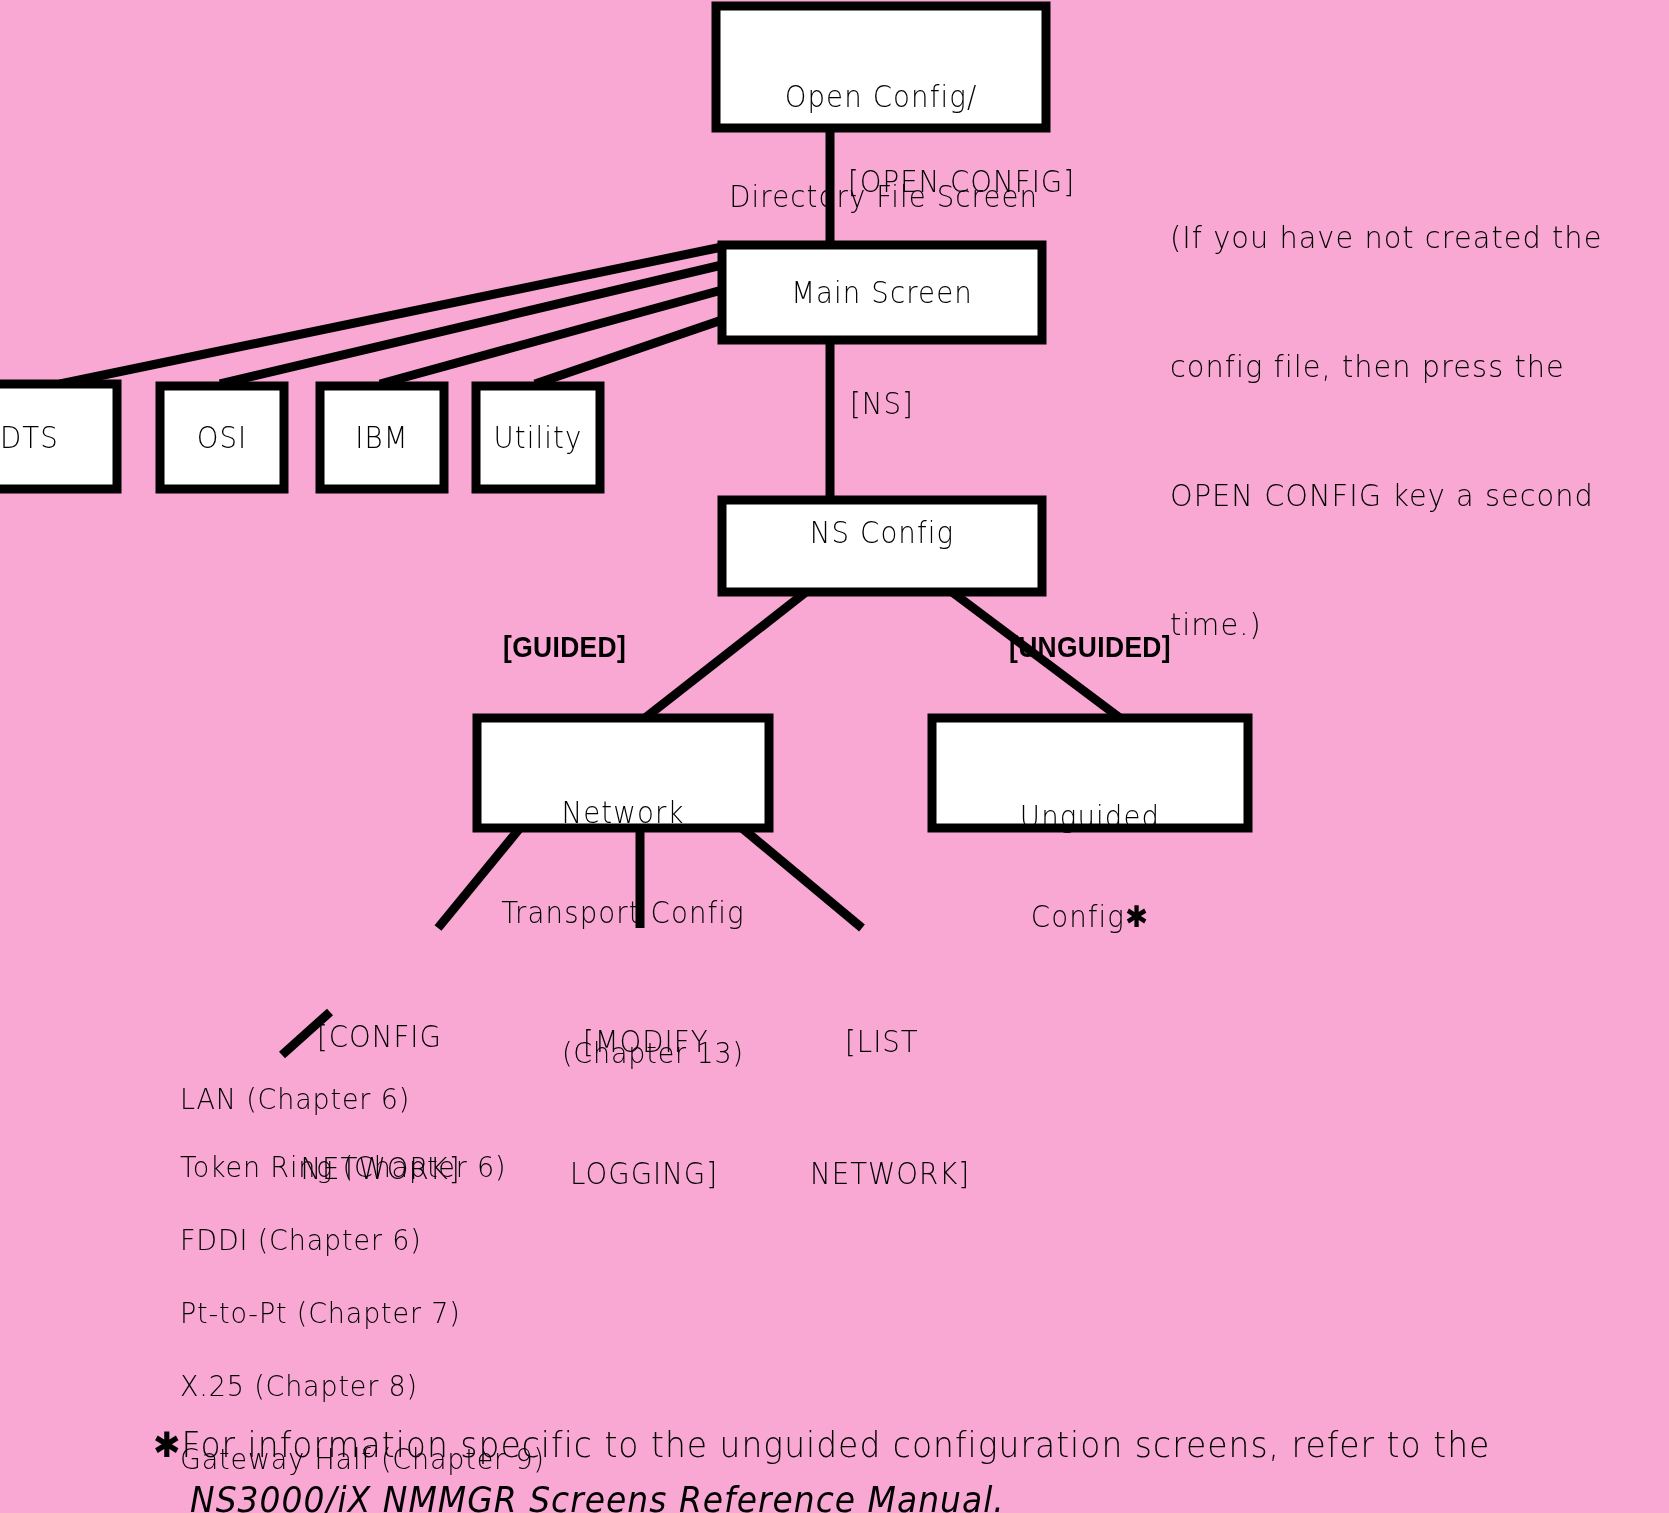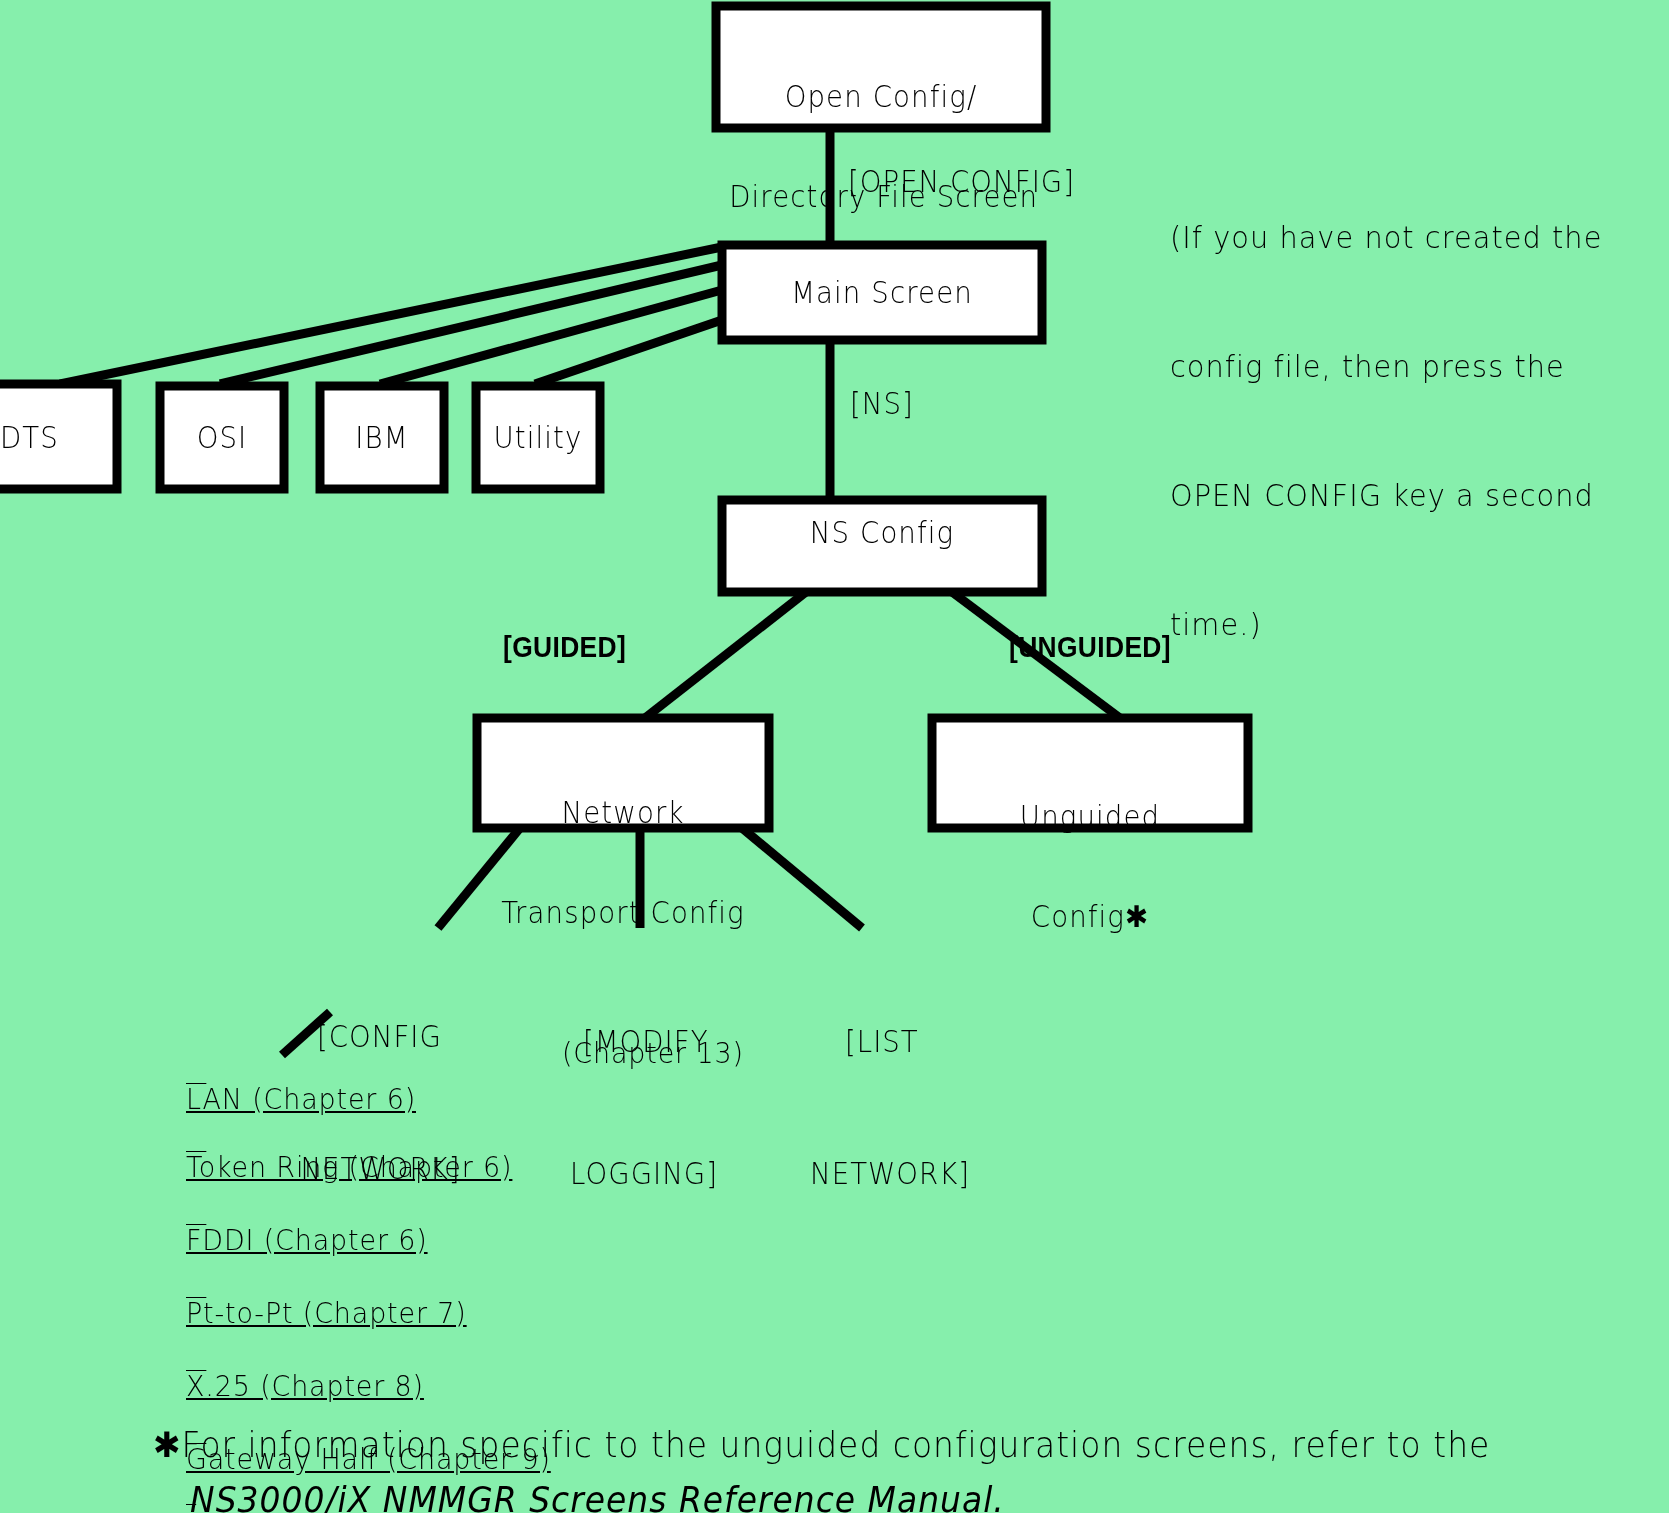--- a/index.html
+++ b/index.html
@@ -4,21 +4,21 @@
 <style>
   html, body {
     margin: 0;
     padding: 0;
     background: #ffffff;
   }
   #page {
     position: relative;
     width: 1669px;
     height: 1513px;
-    background: #86efac;
+    background: #f9a8d4;
     overflow: hidden;
     font-family: "Liberation Sans", sans-serif;
   }
   svg#diagram {
     position: absolute;
     left: 0;
     top: 0;
     width: 1669px;
     height: 1513px;
   }
@@ -185,21 +185,21 @@
 
   <div class="txt chapter-item" style="left:562px; top:1039px;">(Chapter 13)</div>
 
   <div class="txt note-text" style="left:1170px; top:130px; width:500px;">
     <div>(If you have not created the</div>
     <div>config file, then press the</div>
     <div>OPEN CONFIG key a second</div>
     <div>time.)</div>
   </div>
 
-  <div class="txt" style="left:186px; top:1053px;text-decoration:underline;">
+  <div class="txt" style="left:180px; top:1053px;">
     <div class="chapter-item" style="margin-bottom:7px;">LAN (Chapter 6)</div>
     <div class="chapter-item" style="margin-bottom:12px;">Token Ring (Chapter 6)</div>
     <div class="chapter-item" style="margin-bottom:12px;">FDDI (Chapter 6)</div>
     <div class="chapter-item" style="margin-bottom:12px;">Pt-to-Pt (Chapter 7)</div>
     <div class="chapter-item" style="margin-bottom:12px;">X.25 (Chapter 8)</div>
     <div class="chapter-item" style="margin-bottom:0px;">Gateway Half (Chapter 9)</div>
   </div>
 
   <div class="txt footnote-line" style="left:153px; top:1428px;">✱For information specific to the unguided configuration screens, refer to the</div>
   <div class="txt footnote-italic" style="left:190px; top:1483px;">NS3000/iX NMMGR Screens Reference Manual.</div>

